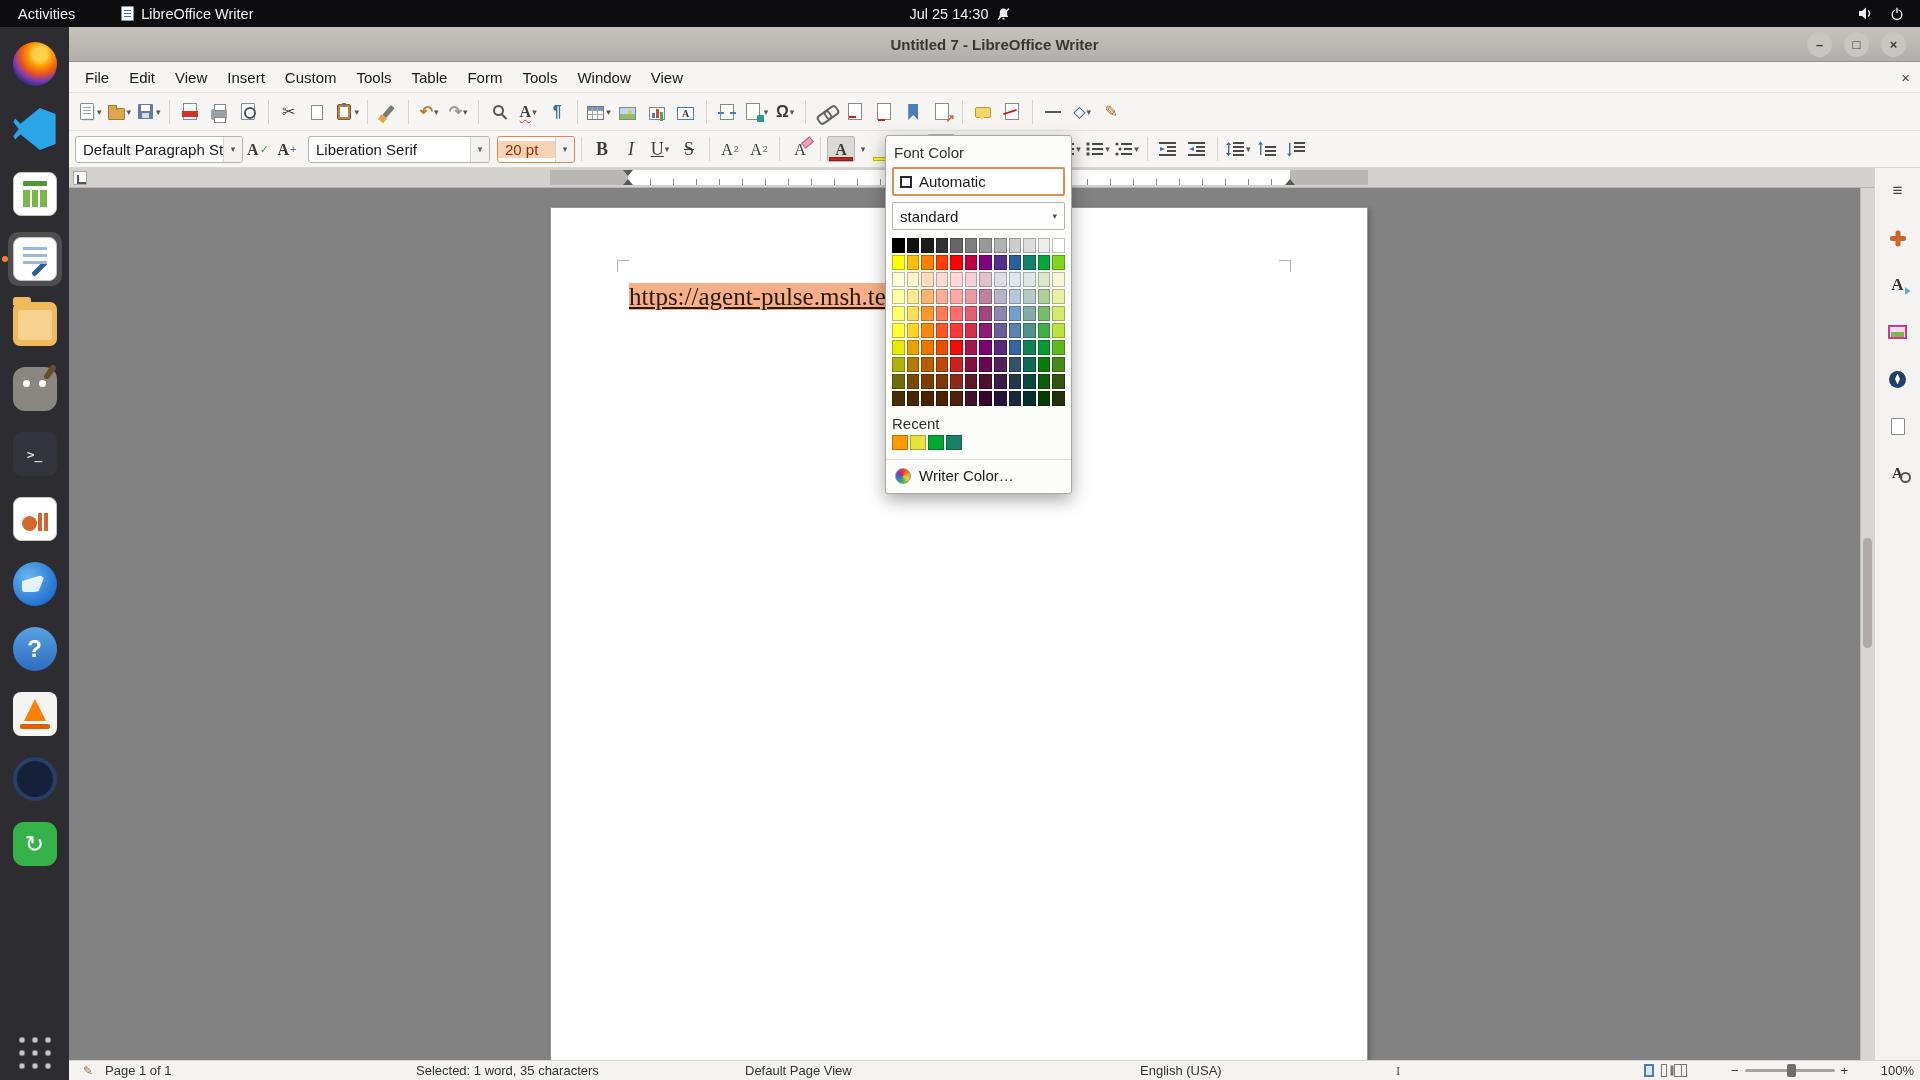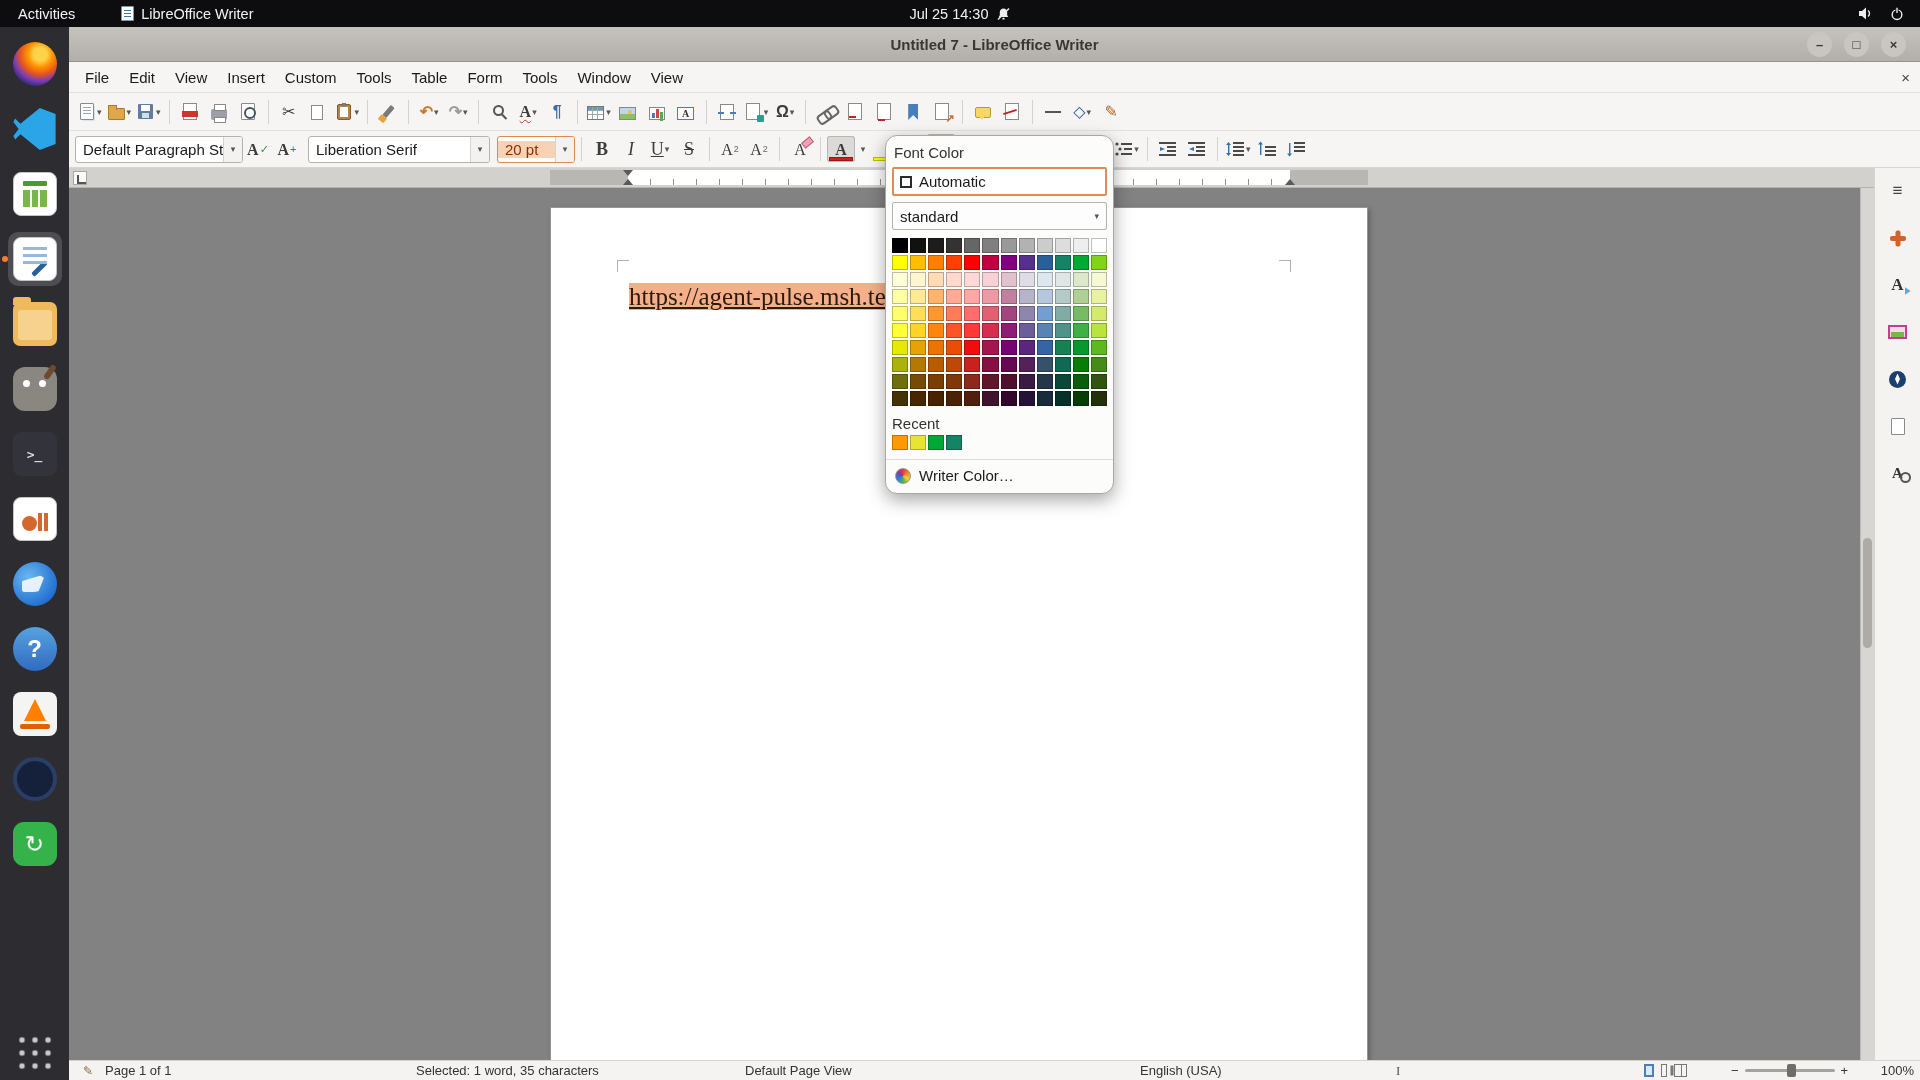--- a/index.html
+++ b/index.html
@@ -188,22 +188,22 @@
   #page{position:absolute;left:481px;top:19px;width:818px;height:980px;background:#fff;border:1px solid #969696;box-shadow:2px 2px 5px rgba(0,0,0,.25)}
   .corner{position:absolute;width:12px;height:12px}
   .corner.tl{left:66px;top:52px;border-left:1px solid #b0b0b0;border-top:1px solid #b0b0b0}
   .corner.tr{left:728px;top:52px;border-right:1px solid #b0b0b0;border-top:1px solid #b0b0b0}
   .doc-line{position:absolute;left:78px;top:72px;font-family:"Liberation Serif",serif;font-size:25px;line-height:34px}
   .doc-url{text-decoration:underline;color:#2b1a10}
   #vscroll{position:absolute;right:0;top:0;bottom:0;width:14px;background:#d8d6d3;border-left:1px solid #bdbbb8}
   #vscroll .thumb{position:absolute;left:2px;right:2px;top:350px;height:110px;background:#aeaba7;border-radius:6px}
 
   
-  #fontcolor-popup{position:absolute;left:885px;top:135px;width:229px;background:#fcfcfb;border:1px solid #a9a7a4;
-    border-radius:12px;box-shadow:0 6px 18px rgba(0,0,0,.35);z-index:200;font-size:15px}
+  #fontcolor-popup{position:absolute;left:885px;top:135px;width:187px;background:#fcfcfb;border:1px solid #a9a7a4;
+    border-radius:3px;box-shadow:0 6px 18px rgba(0,0,0,.35);z-index:200;font-size:15px}
   #fontcolor-popup .title{padding:8px 8px 4px;color:#333}
   .auto-row{margin:2px 6px 6px;height:29px;border:2px solid #e08c52;border-radius:2px;background:#fff;
     display:flex;align-items:center;gap:7px;padding:0 6px}
   .auto-sq{width:12px;height:12px;background:#fff;border:2px solid #2b2b2b}
   .pal-select{margin:0 6px 8px;height:28px;border:1px solid #b5b3b0;border-radius:2px;background:#fdfdfd;
     display:flex;align-items:center;justify-content:space-between;padding:0 7px}
   .palette-grid{display:grid;grid-template-columns:repeat(12,1fr);gap:2px;margin:0 6px}
   .swatch{height:15px;border:1px solid rgba(0,0,0,.25)}
   .recent-label{margin:9px 6px 3px;color:#333}
   .recent-row{display:flex;gap:2px;margin:0 6px}

